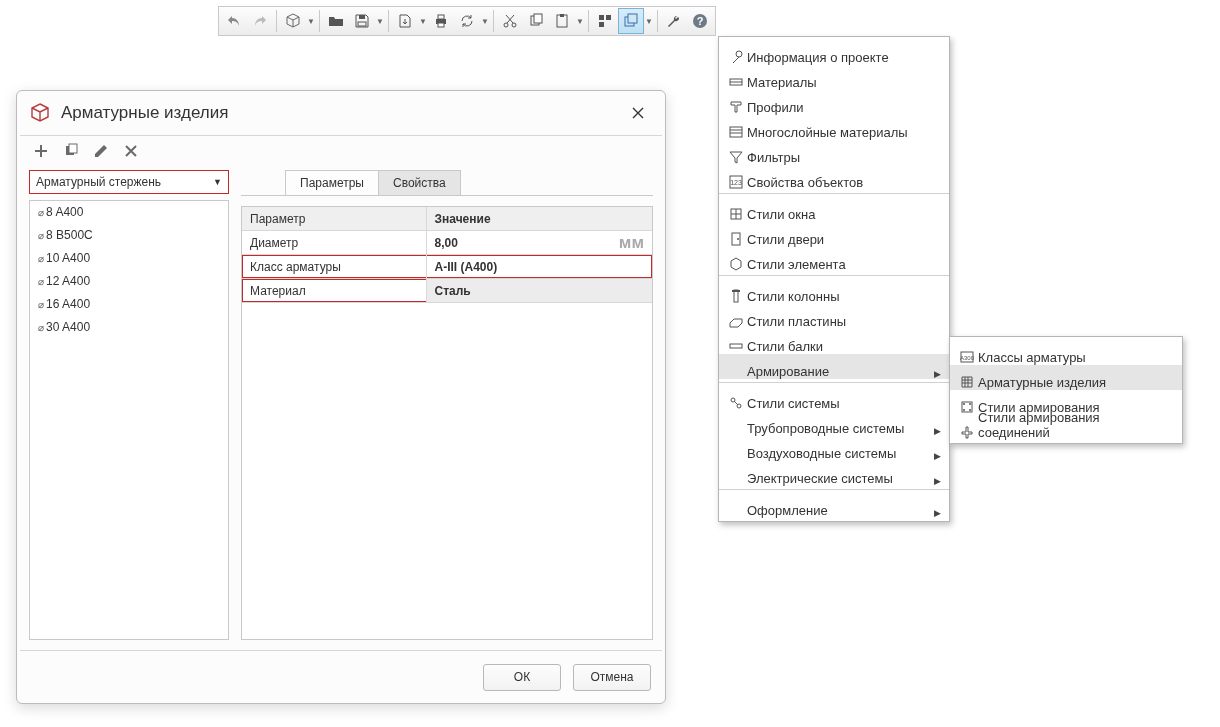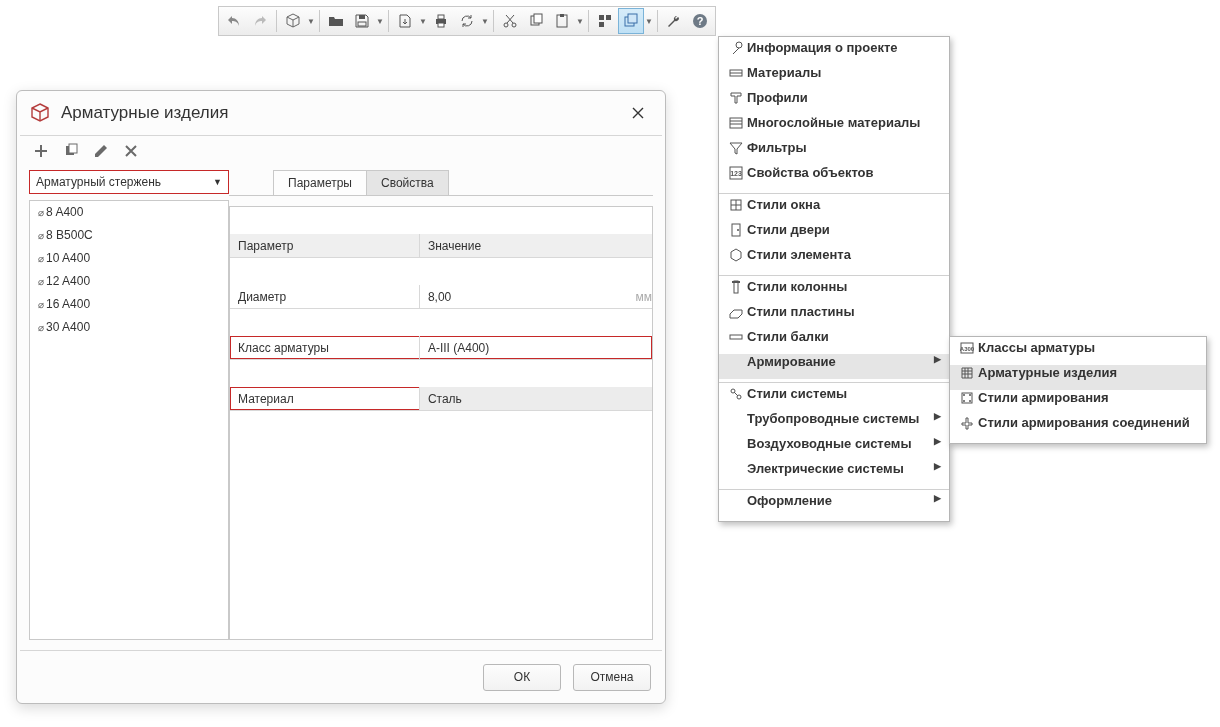--- a/index.html
+++ b/index.html
@@ -56,41 +56,40 @@
     top: 36px;
     left: 718px;
     width: 232px;
     background: #fff;
     border: 1px solid #b5b5b5;
     box-shadow: 2px 3px 6px rgba(0,0,0,.25);
     padding: 3px 0;
   }
   .mitem {
     display: flex;
-    align-items: flex-start;
+    align-items: flex-end;
     height: 25px;
     padding: 0 8px 0 6px;
     cursor: pointer;
     position: relative;
-    font-weight: bold;
   }
   .mitem.hover { background: #e5e5e5; }
   .micon {
     width: 22px; display:flex;align-items:center;justify-content:center;color:#555;
   }
   .mlabel { flex: 1; }
   .msub {
     font-size: 9px; color:#444;
   }
   .msep { height:1px;background:#d0d0d0;margin:3px 0; }
   .submenu {
     position: absolute;
     top: 336px;
     left: 949px;
-    width: 258px;
+    width: 234px;
     background:#fff;
     border:1px solid #b5b5b5;
     box-shadow: 2px 3px 6px rgba(0,0,0,.25);
     padding:3px 0;
   }
   
   .dialog {
     position: absolute;
     top: 90px;
     left: 16px;
@@ -114,44 +113,44 @@
   .dlg-close {
     width:30px;height:30px;display:flex;align-items:center;justify-content:center;
     cursor:pointer;color:#333;font-size:17px;
   }
   .dlg-divider { height:1px;background:#d6d6d6;margin:0 3px; }
   .dlg-actions {
     height:30px;display:flex;align-items:center;gap:14px;padding:0 16px;
   }
   .dlg-actions .ab { width:16px;height:16px;display:flex;align-items:center;justify-content:center;cursor:pointer;color:#6a6a6a; }
   .dlg-body {
-    flex:1;display:flex;padding:4px 12px 10px 12px;min-height:0;
+    flex:1;display:flex;gap:12px;padding:4px 12px 10px 12px;min-height:0;
   }
   .left-col { width:200px;display:flex;flex-direction:column;gap:6px; }
   .type-select {
     height:24px;border:1px solid #c62828;background:#fff;display:flex;align-items:center;
     padding:0 6px;justify-content:space-between;cursor:pointer;font-size:12px;
   }
   .type-select .dd{font-size:9px;color:#333;}
   .listbox {
     flex:1;border:1px solid #c9c9c9;background:#fff;overflow:auto;
   }
   .listrow{height:23px;display:flex;align-items:center;padding:0 8px;cursor:pointer;border-bottom:1px solid transparent;font-size:12px;white-space:nowrap;}
   .listrow .dia{font-size:10px;margin-right:2px;color:#555;}
   .right-col{flex:1;display:flex;flex-direction:column;min-width:0;}
   .tabs{display:flex;border-bottom:1px solid #c9c9c9;height:26px;padding-left:44px;}
   .tab{padding:0 14px;display:flex;align-items:center;border:1px solid #c9c9c9;border-bottom:none;background:#fdfdfd;margin-right:-1px;cursor:pointer;font-size:12px;}
   .tab.active{background:#e5e5e5;}
   .propgrid{flex:1;border:1px solid #c9c9c9;background:#fff;margin-top:10px;}
-  .prow{display:flex;height:24px;border-bottom:1px solid #d8d8d8;margin-top:27px;}
+  .prow{display:flex;height:24px;border-bottom:1px solid #d8d8d8;}
   .prow.header{background:#efefef;font-weight:400;}
   .pcell{display:flex;align-items:center;padding:0 8px;font-size:12px;}
   .pcell.key{width:45%;border-right:1px solid #d8d8d8;}
-  .pcell.val{flex:1;position:relative;}
-  .pcell.val .unit{position:absolute;right:0;color:#aaa;font-size:12px;}
+  .pcell.val{flex:1;position:relative;font-weight:bold;}
+  .pcell.val .unit{position:absolute;right:8px;color:#aaa;font-size:17px;}
   .prow.hl .pcell{outline:0;}
   .prow.hl{box-shadow: inset 0 0 0 1px #c62828; justify-content: space-between;}
   .prow.editing .pcell.val{background:#ececec;}
   .dlg-footer{height:52px;display:flex;align-items:center;justify-content:flex-end;gap:12px;padding:0 14px;}
   .btn{min-width:78px;height:27px;border:1px solid #b8b8b8;background:linear-gradient(#fdfdfd,#f2f2f2);border-radius:3px;display:flex;align-items:center;justify-content:center;cursor:pointer;font-size:12px;}
 </style>
 </head>
 <body>
 
 <div class="toolbar">

